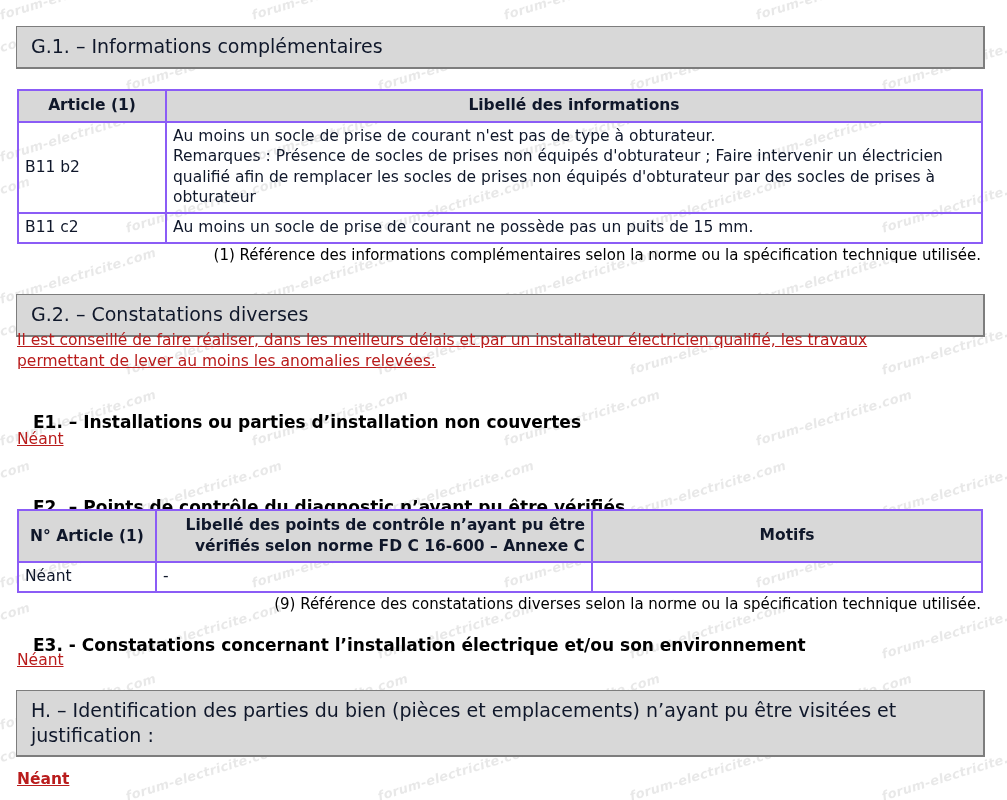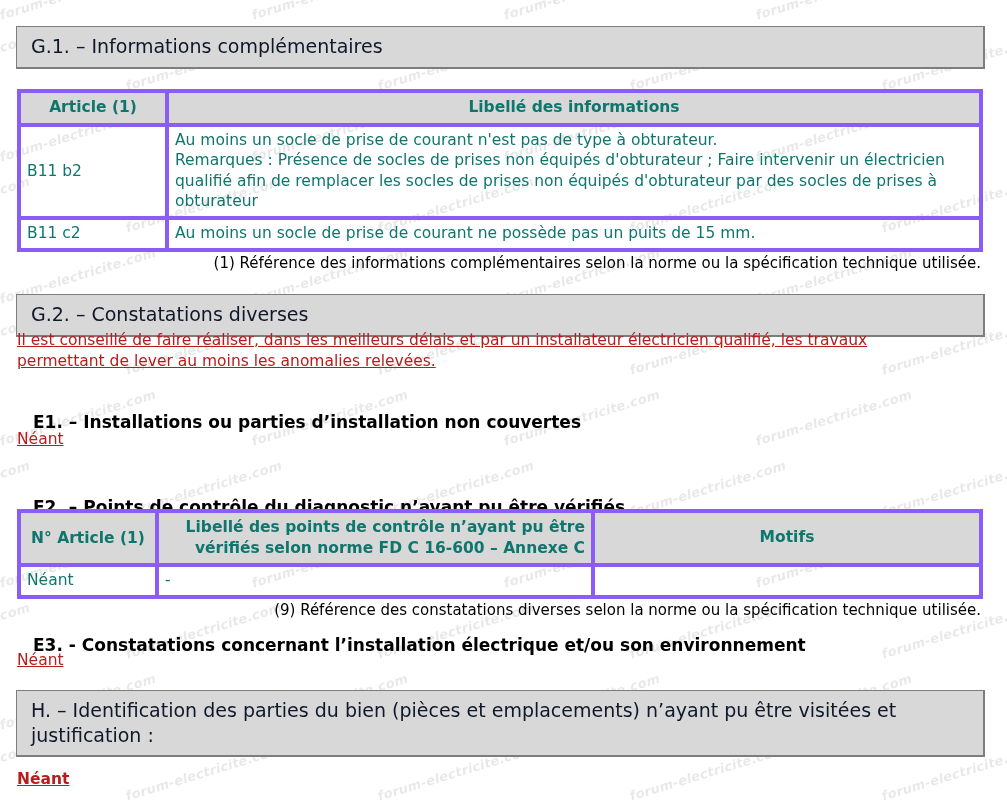--- a/index.html
+++ b/index.html
@@ -60,28 +60,28 @@
   }
 
   
   table.doc {
     border-collapse: collapse;
     margin: 0 22px 0 17px;
     width: 966px;
     table-layout: fixed;
   }
   table.doc td, table.doc th {
-    border: 4px solid #8b5cf6;
+    border: 2px solid #8b5cf6;
     vertical-align: top;
     padding: 3px 6px 4px 6px;
     font-size: 15.5px;
     line-height: 1.33;
     font-weight: 400;
     text-align: left;
-    color: #0f766e;
+    color: #0f172a;
   }
   table.doc thead th {
     background: #d8d8d8;
     font-weight: 700;
     text-align: center;
     vertical-align: middle;
     padding: 4px 6px 5px 6px;
     font-size: 15.5px;
   }
 

